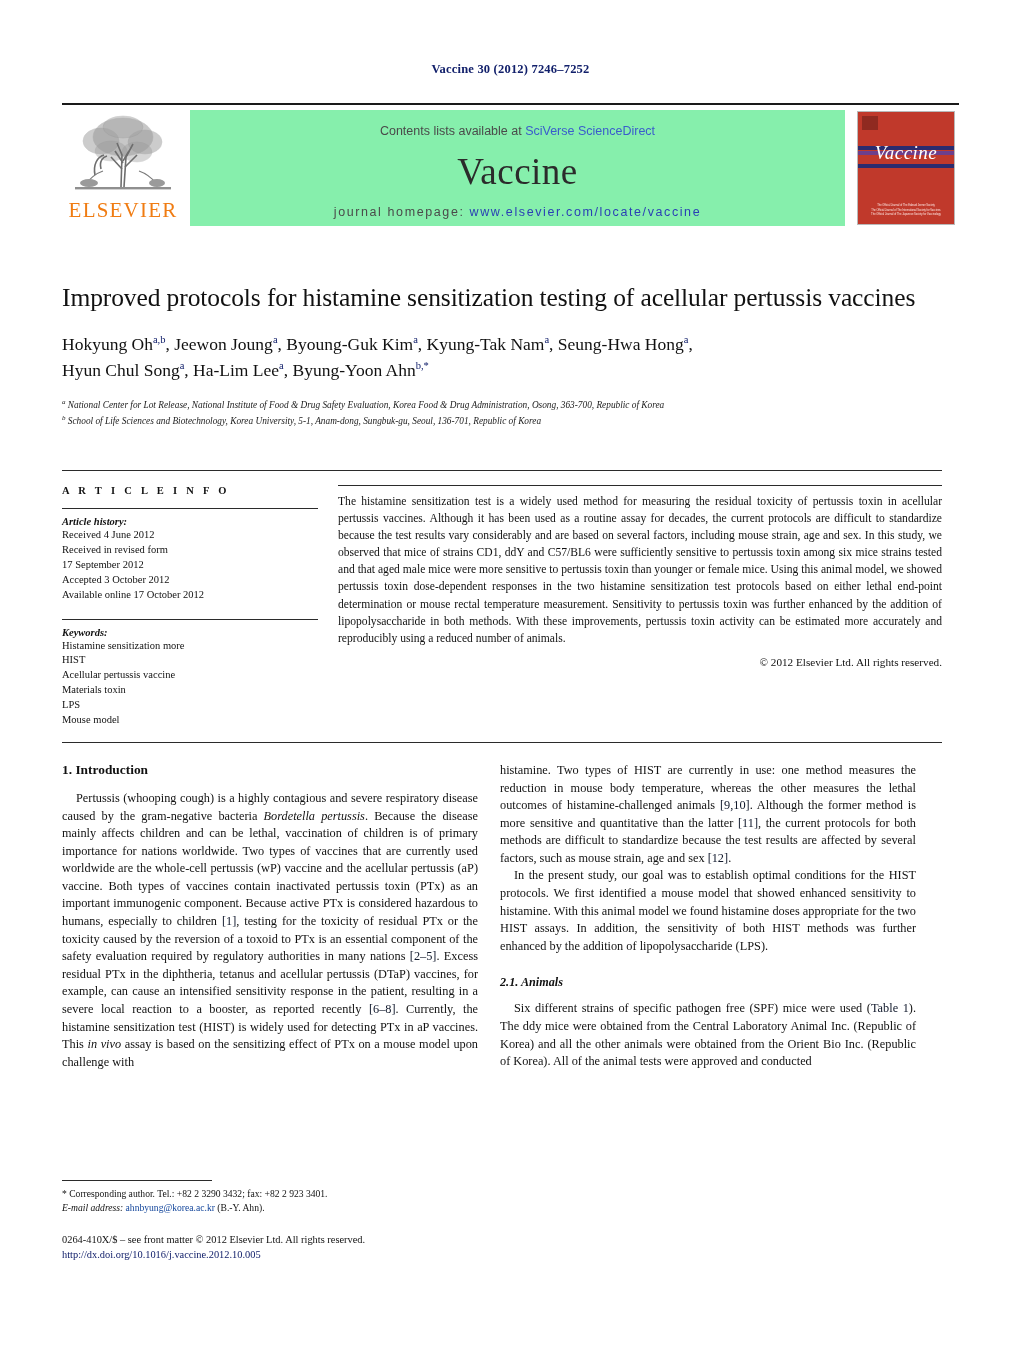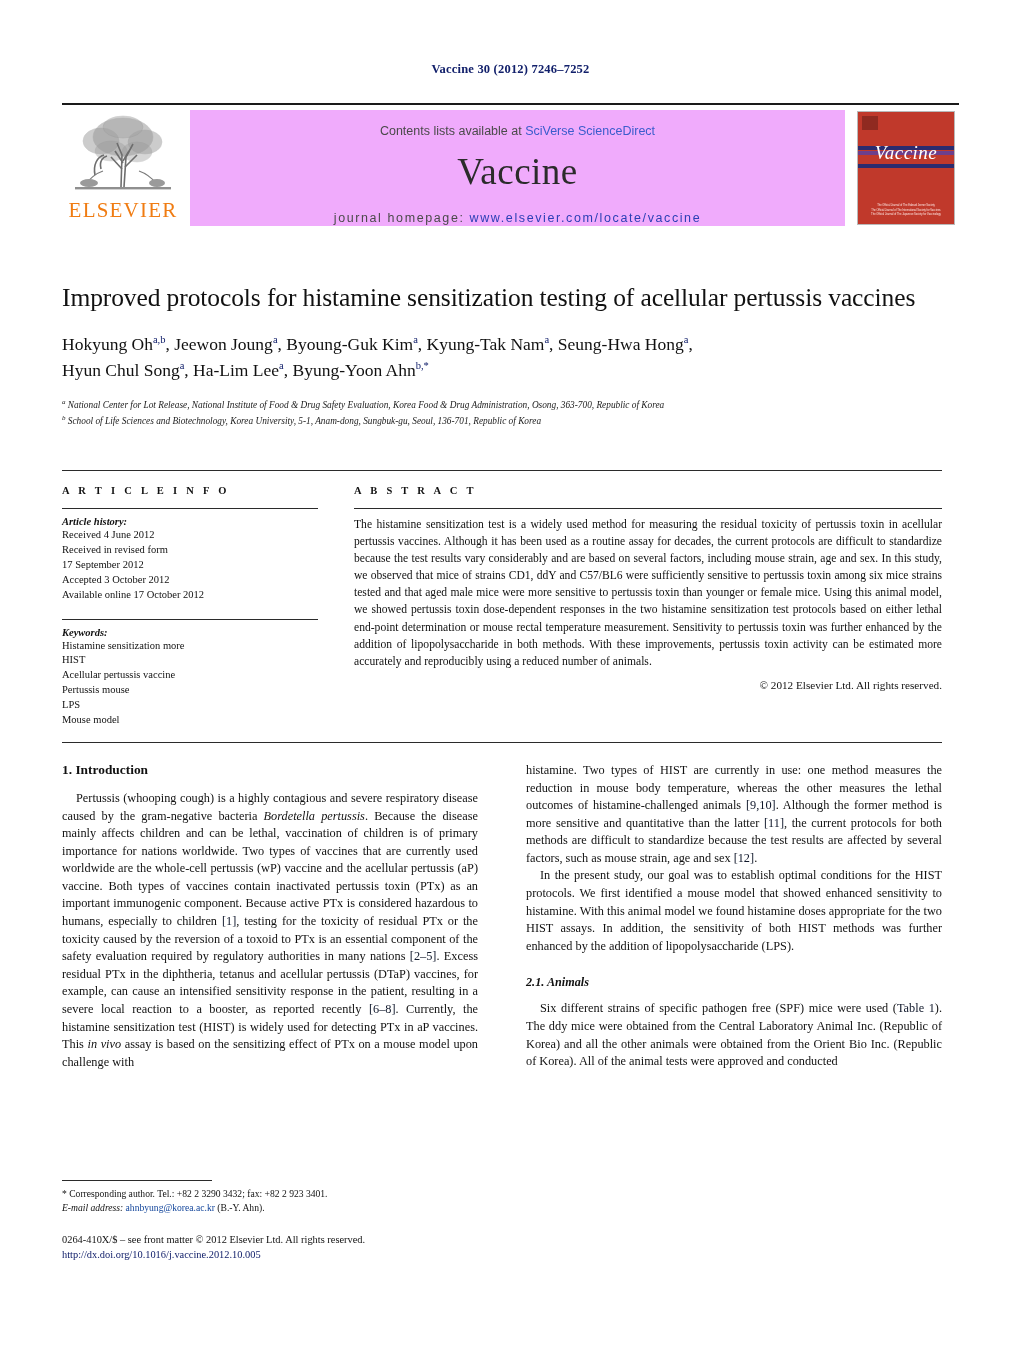--- a/index.html
+++ b/index.html
@@ -64,21 +64,21 @@
   .elsevier-word {
     font-family: "Liberation Serif", serif;
     font-size: 21px;
     letter-spacing: 1.2px;
     color: #f07c12;
     line-height: 1;
     margin-top: 1px;
   }
   .banner {
     flex: 1 1 auto;
-    background: #f0abfc;
+    background: #86efac;
     margin: 5px 6px 5px 6px;
     position: relative;
   }
   .banner-contents {
     text-align: center;
     font-family: "Liberation Sans", sans-serif;
     font-size: 12.5px;
     color: #4a4a4a;
     padding-top: 14px;
   }
@@ -92,21 +92,21 @@
     color: #2b2b2b;
     margin-top: 12px;
     letter-spacing: 0.5px;
   }
   .banner-homepage {
     text-align: center;
     font-family: "Liberation Sans", sans-serif;
     font-size: 12.5px;
     color: #4a4a4a;
     letter-spacing: 1.6px;
-    margin-top: 18px;
+    margin-top: 12px;
   }
   .banner-homepage .url {
     color: #2a3fb5;
   }
   .cover-thumb {
     width: 108px;
     flex: 0 0 108px;
     margin: 4px 0 4px 0;
     background: #ffffff;
     position: relative;
@@ -206,21 +206,21 @@
   .info-band {
     position: absolute;
     top: 470px;
     left: 62px;
     width: 880px;
     border-top: 1px solid #2b2b2b;
     border-bottom: 1px solid #2b2b2b;
     padding-top: 14px;
     padding-bottom: 14px;
     display: flex;
-    gap: 16px;
+    gap: 0;
   }
   .col-info {
     width: 272px;
     flex: 0 0 272px;
     padding-right: 16px;
     box-sizing: border-box;
   }
   .col-abs {
     flex: 1 1 auto;
     padding-left: 4px;
@@ -268,21 +268,21 @@
   }
 
   
   .body-cols {
     position: absolute;
     top: 762px;
     left: 62px;
     width: 880px;
     height: 420px;
     display: flex;
-    gap: 48px;
+    gap: 22px;
   }
   .bcol {
     width: 416px;
     flex: 0 0 416px;
   }
   .h1 {
     font-family: "Liberation Serif", serif;
     font-weight: bold;
     font-size: 13.4px;
     color: #111111;
@@ -435,28 +435,27 @@
       <div class="info-line">17 September 2012</div>
       <div class="info-line">Accepted 3 October 2012</div>
       <div class="info-line">Available online 17 October 2012</div>
 
       <div class="kw-block">
         <div class="rule-thin"></div>
         <div class="info-sub">Keywords:</div>
         <div class="info-line">Histamine sensitization more</div>
         <div class="info-line">HIST</div>
         <div class="info-line">Acellular pertussis vaccine</div>
-        <div class="info-line">Pertussis mouse</div>
+        <div class="info-line">Materials toxin</div>
         <div class="info-line">LPS</div>
         <div class="info-line">Mouse model</div>
       </div>
     </div>
 
     <div class="col-abs">
-      <div class="sec-kicker">A B S T R A C T</div>
       <div class="rule-thin"></div>
       <div class="abstract-text">The histamine sensitization test is a widely used method for measuring the residual toxicity of pertussis toxin in acellular pertussis vaccines. Although it has been used as a routine assay for decades, the current protocols are difficult to standardize because the test results vary considerably and are based on several factors, including mouse strain, age and sex. In this study, we observed that mice of strains CD1, ddY and C57/BL6 were sufficiently sensitive to pertussis toxin among six mice strains tested and that aged male mice were more sensitive to pertussis toxin than younger or female mice. Using this animal model, we showed pertussis toxin dose-dependent responses in the two histamine sensitization test protocols based on either lethal end-point determination or mouse rectal temperature measurement. Sensitivity to pertussis toxin was further enhanced by the addition of lipopolysaccharide in both methods. With these improvements, pertussis toxin activity can be estimated more accurately and reproducibly using a reduced number of animals.</div>
       <div class="abs-copyright">© 2012 Elsevier Ltd. All rights reserved.</div>
     </div>
   </div>
 
   <div class="body-cols">
 
     <div class="bcol">
       <div class="h1">1.  Introduction</div>

